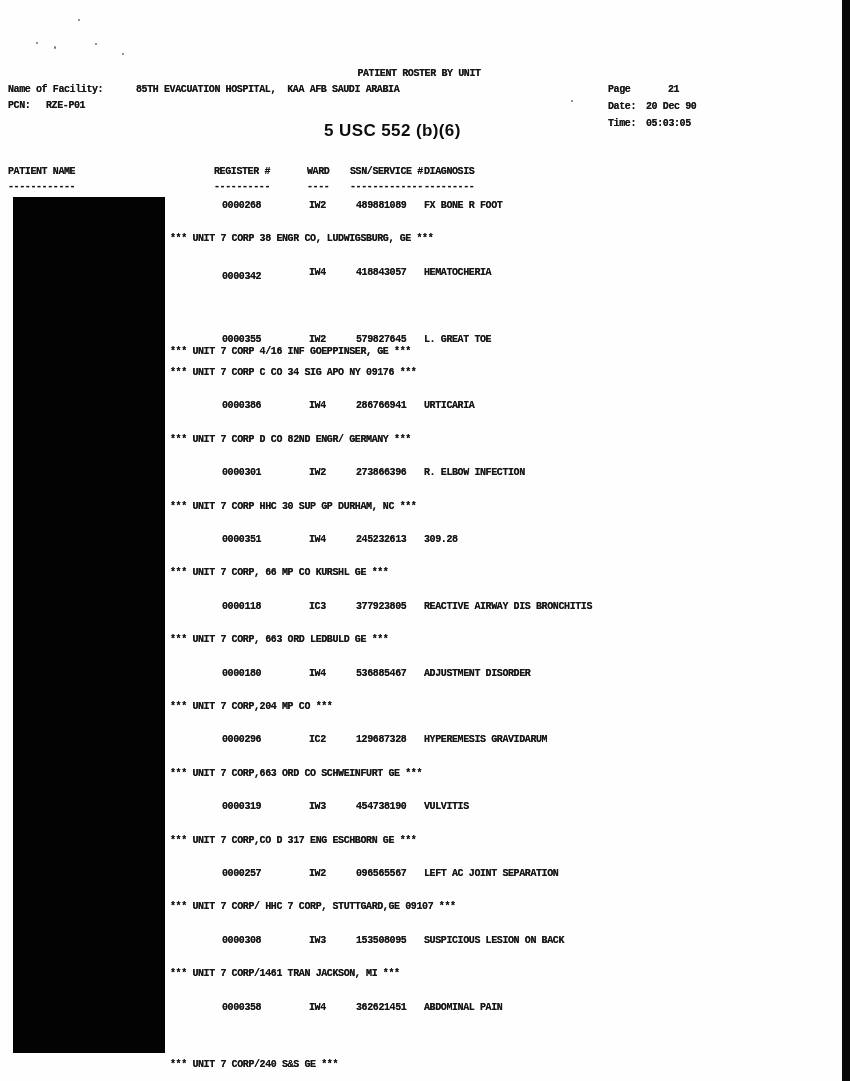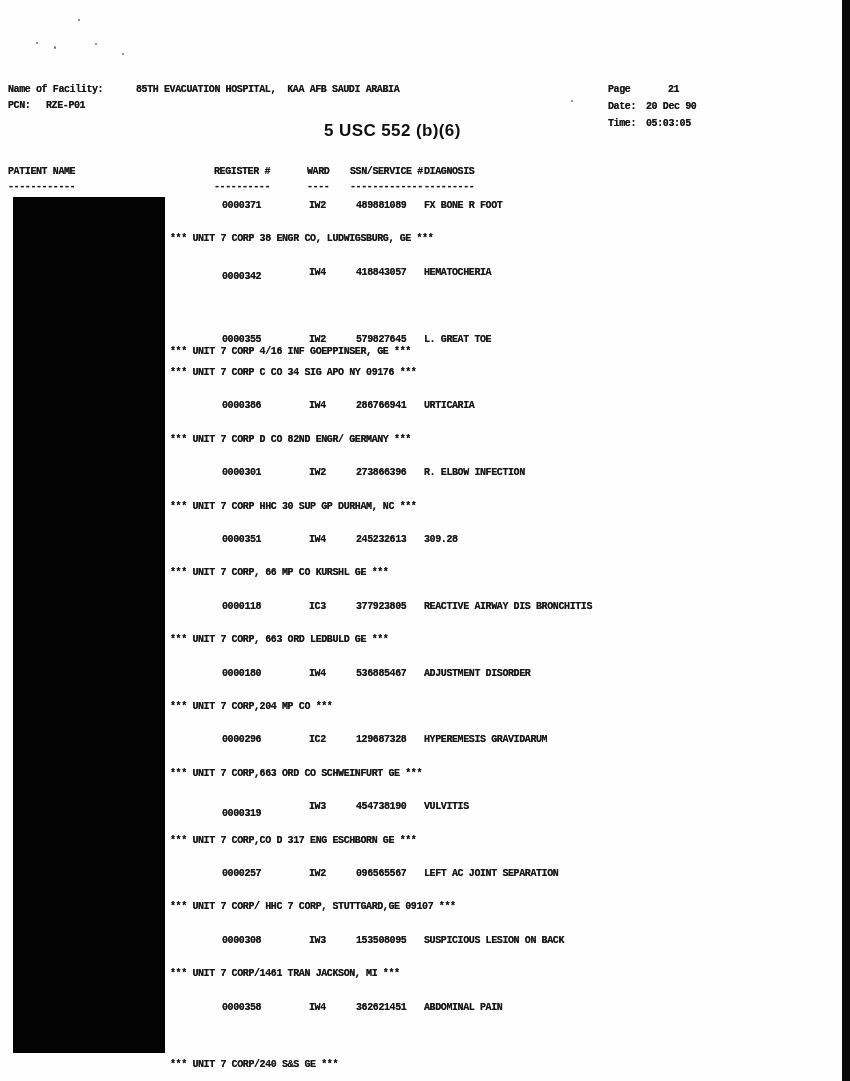--- a/index.html
+++ b/index.html
@@ -62,20 +62,21 @@
 
 <div id="sheet">
 
   <div class="speck" style="left:78px;top:19px;width:2px;height:2px;"></div>
   <div class="speck" style="left:36px;top:42px;width:2px;height:2px;"></div>
   <div class="speck" style="left:54px;top:46px;width:2px;height:3px;"></div>
   <div class="speck" style="left:95px;top:43px;width:2px;height:2px;"></div>
   <div class="speck" style="left:122px;top:53px;width:2px;height:2px;"></div>
   <div class="speck" style="left:571px;top:100px;width:2px;height:2px;"></div>
 
+  <div class="t center" style="top:68px;">PATIENT ROSTER BY UNIT</div>
 
   <span class="t" style="left:8px;top:84px;">Name of Facility:</span>
   <span class="t" style="left:136px;top:84px;">85TH EVACUATION HOSPITAL,  KAA AFB SAUDI ARABIA</span>
   <span class="t" style="left:8px;top:100px;">PCN:</span>
   <span class="t" style="left:46px;top:100px;">RZE-P01</span>
 
   <span class="t" style="left:608px;top:84px;">Page</span>
   <span class="t" style="left:668px;top:84px;">21</span>
   <span class="t" style="left:608px;top:101px;">Date:</span>
   <span class="t" style="left:646px;top:101px;">20 Dec 90</span>
@@ -93,21 +94,21 @@
   <span class="t" style="left:8px;top:181px;">------------</span>
   <span class="t" style="left:214px;top:181px;">----------</span>
   <span class="t" style="left:307px;top:181px;">----</span>
   <span class="t" style="left:350px;top:181px;">-------------</span>
   <span class="t" style="left:424px;top:181px;">---------</span>
 
   <div class="redaction"></div>
 
   <div id="rows">
       <div class="row" style="top: 200px;">
-        <span class="t" style="left: 222px; top: 0px;">0000371</span>
+        <span class="t" style="left: 222px; top: 0px;">0000268</span>
         <span class="t" style="left: 309px; top: 0px;">IW2</span>
         <span class="t" style="left: 356px; top: 0px;">489881089</span>
         <span class="t" style="left: 424px; top: 0px;">FX BONE R FOOT</span>
       </div>
       <div class="row" style="top: 233px;">
         <span class="t" style="left: 170px; top: 0px;">*** UNIT 7 CORP 38 ENGR CO, LUDWIGSBURG, GE ***</span>
       </div>
       <div class="row" style="top: 267px;">
         <span class="t" style="left: 222px; top: 4px;">0000342</span>
         <span class="t" style="left: 309px; top: 0px;">IW4</span>
@@ -174,21 +175,21 @@
       <div class="row" style="top: 734px;">
         <span class="t" style="left: 222px; top: 0px;">0000296</span>
         <span class="t" style="left: 309px; top: 0px;">IC2</span>
         <span class="t" style="left: 356px; top: 0px;">129687328</span>
         <span class="t" style="left: 424px; top: 0px;">HYPEREMESIS GRAVIDARUM</span>
       </div>
       <div class="row" style="top: 768px;">
         <span class="t" style="left: 170px; top: 0px;">*** UNIT 7 CORP,663 ORD CO SCHWEINFURT GE ***</span>
       </div>
       <div class="row" style="top: 801px;">
-        <span class="t" style="left: 222px; top: 7px;">0000319</span>
+        <span class="t" style="left: 222px; top: 0px;">0000319</span>
         <span class="t" style="left: 309px; top: 0px;">IW3</span>
         <span class="t" style="left: 356px; top: 0px;">454738190</span>
         <span class="t" style="left: 424px; top: 0px;">VULVITIS</span>
       </div>
       <div class="row" style="top: 835px;">
         <span class="t" style="left: 170px; top: 0px;">*** UNIT 7 CORP,CO D 317 ENG ESCHBORN GE ***</span>
       </div>
       <div class="row" style="top: 868px;">
         <span class="t" style="left: 222px; top: 0px;">0000257</span>
         <span class="t" style="left: 309px; top: 0px;">IW2</span>

